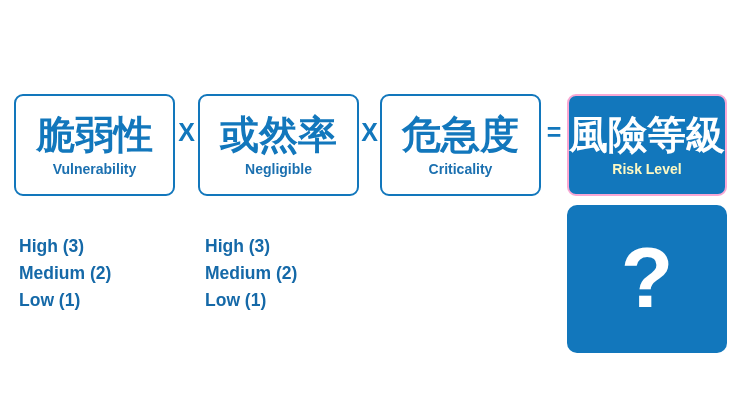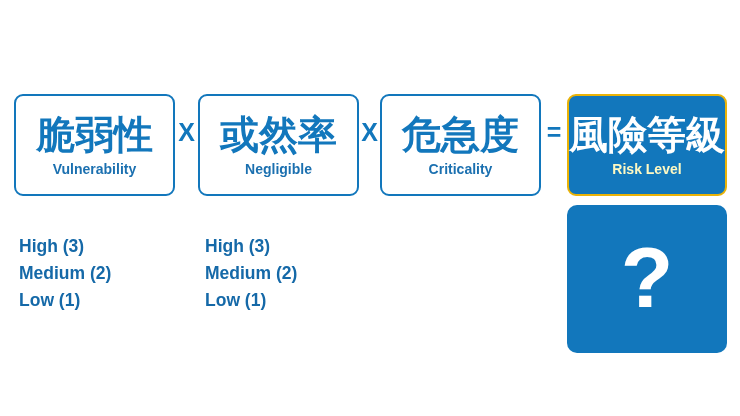--- a/index.html
+++ b/index.html
@@ -28,21 +28,21 @@
     box-sizing: border-box;
     border: 2px solid #1277BC;
     border-radius: 9px;
     background: #ffffff;
     display: flex;
     flex-direction: column;
     align-items: center;
     justify-content: center;
   }
   .factor-box.filled {
-    border: 2px solid #eab308;
+    border: 2px solid #f9a8d4;
     background: #1277BC;
   }
   .box1 { left: 14px;  width: 161px; }
   .box2 { left: 198px; width: 161px; }
   .box3 { left: 380px; width: 161px; }
   .box4 { left: 567px; width: 160px; }
 
   .cjk-title {
     font-size: 39px;
     font-weight: 700;

